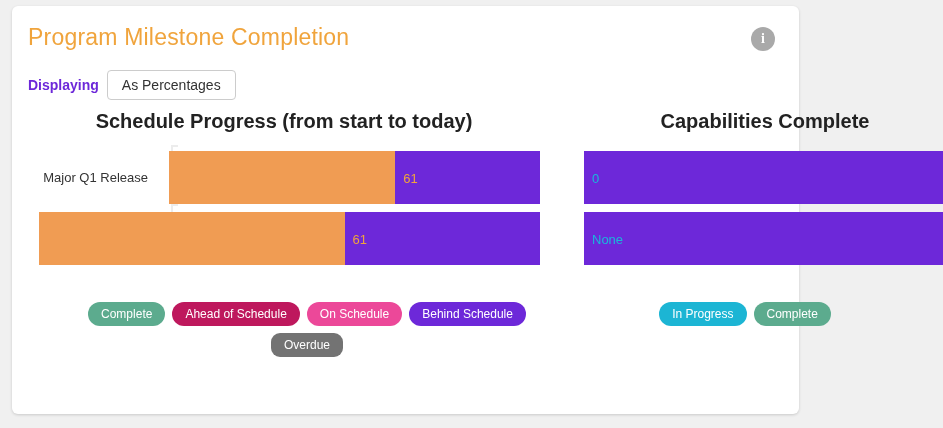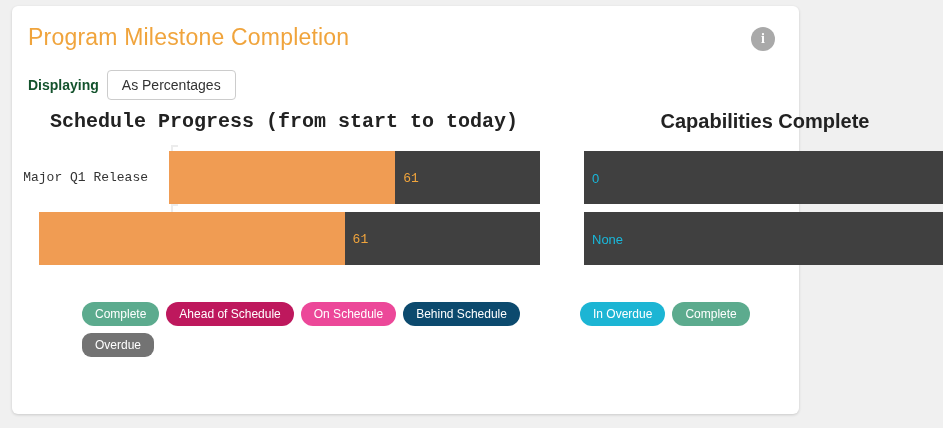--- a/index.html
+++ b/index.html
@@ -53,21 +53,21 @@
   .displaying-row {
     position: absolute;
     left: 16px;
     top: 64px;
     display: flex;
     align-items: center;
   }
   .displaying-label {
     font-size: 14px;
     font-weight: bold;
-    color: #14532d;
+    color: #6d28d9;
     margin-right: 8px;
   }
   .displaying-select {
     font-size: 14px;
     color: #333333;
     background: #ffffff;
     border: 1px solid #cccccc;
     border-radius: 4px;
     padding: 6px 14px;
     cursor: pointer;
@@ -76,21 +76,21 @@
   .charts {
     position: absolute;
     left: 0;
     top: 104px;
     width: 919px;
   }
   .chart {
     position: absolute;
     top: 0;
   }
-  .chart-left { left: 16px; width: 512px; font-family: Liberation Mono, monospace; }
+  .chart-left { left: 16px; width: 512px; }
   .chart-right { left: 540px; width: 362px; padding-left: 32px; }
   .chart-title {
     text-align: center;
     font-size: 20px;
     font-weight: bold;
     color: #222222;
     margin-bottom: 18px;
     white-space: nowrap;
   }
   .plot {
@@ -127,21 +127,21 @@
     left: -2px;
     width: 7px;
     border-top: 2px solid #ececec;
   }
   .axis .tick.t0 { top: 0; }
   .axis .tick.t1 { top: 50%; }
   .axis .tick.t2 { bottom: 0; }
   .track {
     position: relative;
     flex: 1;
-    background: #404040;
+    background: #6d28d9;
     margin-left: 11px;
     overflow: hidden;
   }
   .fill {
     position: absolute;
     left: 0;
     top: 0;
     bottom: 0;
     background: #f09c53;
   }
@@ -152,20 +152,21 @@
     font-size: 13px;
     white-space: nowrap;
   }
   .bar-value.orange { color: #f0a43c; }
   .bar-value.cyan { color: #19b8db; }
   .legend {
     position: absolute;
     display: flex;
     flex-wrap: wrap;
     gap: 7px;
+    justify-content: center;
   }
   .legend-left { left: 70px; top: 296px; width: 450px; }
   .legend-right { left: 568px; top: 296px; width: 330px; }
   .badge {
     font-size: 12px;
     color: #ffffff;
     border-radius: 14px;
     padding: 6px 13px;
     white-space: nowrap;
     cursor: pointer;
@@ -233,21 +234,21 @@
         </div>
       </div>
     </div>
 
   </div>
 
   <div class="legend legend-left">
       <div class="badge" style="background: rgb(92, 171, 142);">Complete</div>
       <div class="badge" style="background: #be185d;">Ahead of Schedule</div>
       <div class="badge" style="background: #ec4899;">On Schedule</div>
-      <div class="badge" style="background: #0c4a6e;">Behind Schedule</div>
+      <div class="badge" style="background: #6d28d9;">Behind Schedule</div>
       <div class="badge" style="background: #737373; border-radius: 9px;">Overdue</div>
     </div>
   <div class="legend legend-right">
-      <div class="badge" style="background: rgb(28, 181, 212);">In Overdue</div>
+      <div class="badge" style="background: rgb(28, 181, 212);">In Progress</div>
       <div class="badge" style="background: rgb(92, 171, 142);">Complete</div>
     </div>
 
 </div>
 
 </body></html>

